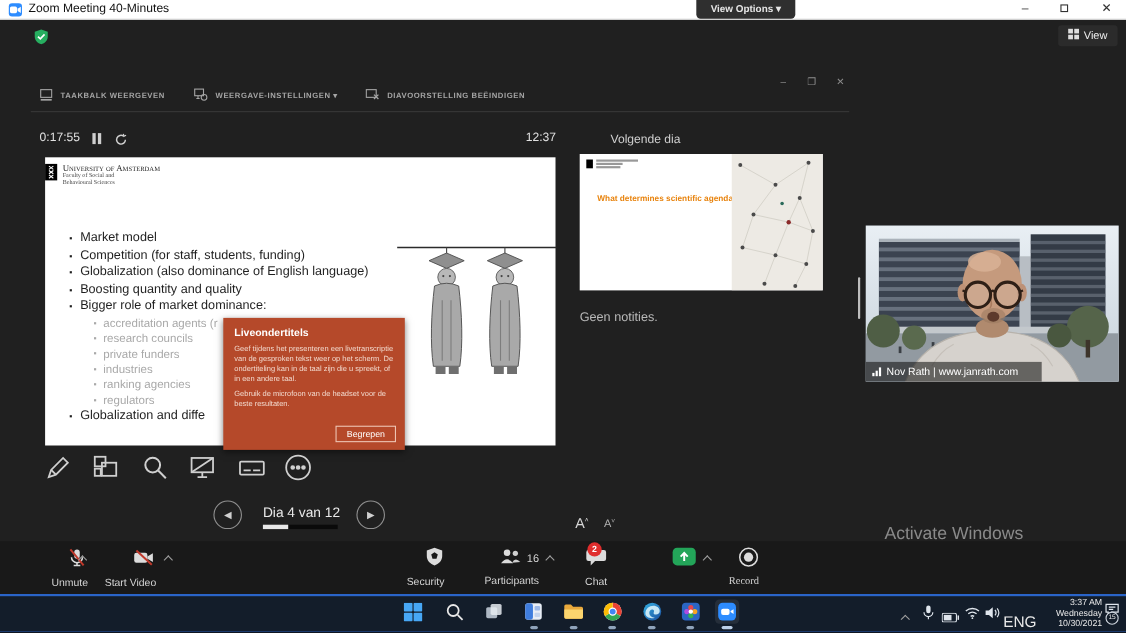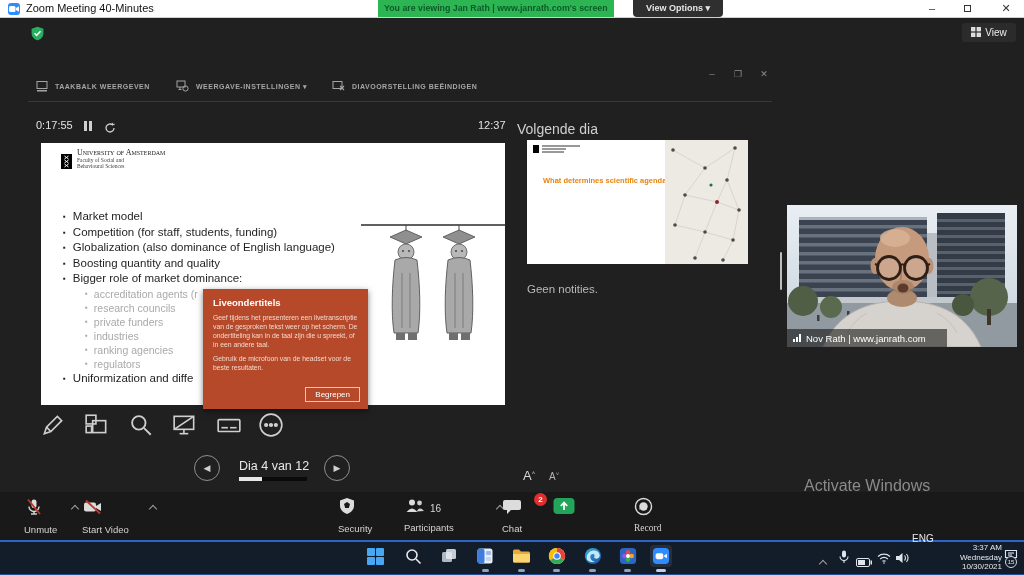--- a/index.html
+++ b/index.html
@@ -29,21 +29,21 @@
   .ppt-tb-item{position:absolute;top:80px;display:flex;align-items:center;gap:7px;color:#a5a5a5;
                font-size:7px;font-weight:bold;letter-spacing:.5px;}
   .ppt-sep{position:absolute;left:28px;top:101px;width:744px;height:1px;background:#383838;}
   .ppt-winctl{position:absolute;top:69px;color:#8d8d8d;font-size:9px;width:16px;text-align:center;}
   .timer{position:absolute;left:36px;top:119px;font-size:11px;color:#e2e2e2;}
   .pausebars{position:absolute;left:84px;top:121px;width:8px;height:10px;}
   .pausebars i{position:absolute;top:0;width:2.5px;height:10px;background:#cfcfcf;}
   .clock{position:absolute;left:478px;top:119px;font-size:11px;color:#e2e2e2;}
 
   .slide{position:absolute;left:41px;top:143px;width:464px;height:262px;background:#fff;color:#1a1a1a;}
-  .uva-logo{position:absolute;left:20px;top:6px;display:flex;gap:5px;align-items:flex-end;}
+  .uva-logo{position:absolute;left:0;top:6px;display:flex;gap:5px;}
   .uva-sq{width:11px;height:15px;background:#000;position:relative;}
   .uva-name{font-family:"Liberation Serif",serif;font-variant:small-caps;font-size:8px;color:#222;line-height:8px;}
   .uva-fac{font-family:"Liberation Serif",serif;font-size:5.5px;color:#444;line-height:6px;}
   .slide-title{position:absolute;left:36px;top:40px;font-size:14px;font-weight:bold;color:#e8830d;}
   .bullets{position:absolute;left:22px;top:66px;width:330px;}
   .b-item{font-size:11.5px;line-height:15.5px;color:#1f1f1f;display:flex;gap:7px;}
   .b-sub{font-size:10.5px;line-height:14px;color:#a9a9a9;display:flex;gap:6px;padding-left:22px;}
   .b-dot{font-size:8px;line-height:inherit;}
   .illu{position:absolute;left:320px;top:70px;}
 
@@ -54,21 +54,21 @@
   .dlg-btn{position:absolute;right:8px;bottom:7px;border:1px solid #eec4b2;color:#fff;font-size:8px;
            padding:2px 9px;background:transparent;}
 
   .tool-ic{position:absolute;top:412px;width:26px;height:26px;}
   .nav-circle{position:absolute;top:455px;width:26px;height:26px;border:1.5px solid #8f8f8f;border-radius:50%;
               color:#cfcfcf;font-size:9px;display:flex;align-items:center;justify-content:center;}
   .nav-label{position:absolute;left:239px;top:459px;font-size:12.5px;color:#e9e9e9;}
   .nav-bar{position:absolute;left:239px;top:477px;width:68px;height:4px;background:#0a0a0a;}
   .nav-bar i{position:absolute;left:0;top:0;height:4px;width:23px;background:#e8e8e8;}
 
-  .next-hdr{position:absolute;left:517px;top:121px;font-size:14px;color:#cfcfcf;}
+  .next-hdr{position:absolute;left:555px;top:121px;font-size:11px;color:#cfcfcf;}
   .next-thumb{position:absolute;left:527px;top:140px;width:221px;height:124px;background:#fff;}
   .thumb-title{position:absolute;left:16px;top:36px;font-size:7.5px;font-weight:bold;color:#e8830d;}
   .thumb-logo{position:absolute;left:6px;top:5px;display:flex;gap:3px;}
   .thumb-logo .sq{width:6px;height:8px;background:#000;}
   .thumb-logo .ln{height:1.5px;background:#999;margin-bottom:1.5px;}
   .notes{position:absolute;left:527px;top:283px;font-size:11.5px;color:#b9b9b9;}
   .fontbtn{position:absolute;color:#d8d8d8;}
   .fontbtn sup{font-size:6px;}
 
   
@@ -77,52 +77,51 @@
              display:flex;align-items:center;gap:5px;padding:0 6px;color:#fff;font-size:9.5px;}
   .sigbars{display:inline-flex;align-items:flex-end;gap:1px;}
   .sigbars i{width:2px;background:#fff;display:block;}
   .divider{position:absolute;left:780px;top:252px;width:2px;height:38px;background:#d9d9d9;border-radius:2px;opacity:.85;}
 
   .wm1{position:absolute;left:804px;top:477px;font-size:16px;color:#8a8a8a;}
   .wm2{position:absolute;left:804px;top:498px;font-size:10px;color:#767676;}
 
   
   .ztb{position:absolute;left:0;top:492px;width:1024px;height:48px;background:#191919;}
-  .tbtn{position:absolute;display:flex;flex-direction:column;align-items:flex-start;gap:3px;}
+  .tbtn{position:absolute;display:flex;flex-direction:column;align-items:flex-end;gap:3px;}
   .tb-label{font-size:9.5px;color:#d4d4d4;white-space:nowrap;}
   .chev{width:6px;height:6px;border-left:1.5px solid #9f9f9f;border-top:1.5px solid #9f9f9f;
         transform:rotate(45deg);position:absolute;}
   .badge{position:absolute;background:#e02d2d;color:#fff;border-radius:8px;font-size:8px;font-weight:bold;
          min-width:13px;height:13px;line-height:13px;text-align:center;}
 
   
   .wtb{position:absolute;left:0;top:540px;width:1024px;height:35px;background:#131d2a;border-top:2px solid #2a64c8;}
   .wtb:after{content:"";position:absolute;left:0;bottom:0;width:100%;height:1px;background:#2a64c8;opacity:.7;}
   .tk-ic{position:absolute;top:545px;width:22px;height:22px;display:flex;align-items:center;justify-content:center;}
   .tk-run{position:absolute;top:569px;width:7px;height:2.5px;border-radius:2px;background:#8fa3ba;}
   .tray-ic{position:absolute;top:550px;}
-  .tray-lang{position:absolute;left:912px;top:533px;font-size:10px;color:#e9e9e9;}
+  .tray-lang{position:absolute;left:912px;top:557px;font-size:14px;color:#e9e9e9;}
   .tray-clock{position:absolute;left:938px;top:543px;width:64px;font-size:8px;line-height:9.5px;color:#e9e9e9;text-align:right;}
   .notif-badge{position:absolute;left:1005px;top:556px;width:12px;height:12px;border:1px solid #cfd6df;border-radius:50%;
                color:#e9e9e9;font-size:6px;line-height:11px;text-align:center;background:#131d2a;}
 </style>
 </head>
 <body>
 
 <div id="screen">
 
   <div class="titlebar">
     <span class="zoom-app-ic">
       <svg width="10" height="8" viewBox="0 0 10 8">
           <rect x="0" y="1" width="6.5" height="6" rx="1.5" fill="#fff"></rect>
           <path d="M7 3 L10 1.2 V6.8 L7 5 Z" fill="#fff"></path>
         </svg>
     </span>
     <span class="title-text nw">Zoom Meeting 40-Minutes</span>
-    <span class="banner nw">You are viewing Jan Rath | www.janrath.com's screen</span>
     <span class="view-opt nw">View Options ▾</span>
     <span class="winctl" style="left:921px;">–</span>
     <span class="winctl" style="left:956px;"><span class="restore-box"></span></span>
     <span class="winctl" style="left:995px;">✕</span>
   </div>
 
   <span class="abs" style="left:30px;top:26px;">
     <svg width="15" height="15" viewBox="0 0 16 16">
         <path d="M8 .8 L14.3 3 V7.6 c0 4.1-2.9 6.4-6.3 7.6 C4.6 14 1.7 11.7 1.7 7.6 V3 Z" fill="#27ae60"></path>
         <path d="M4.8 7.8 L7.1 10 L11.2 5.6" stroke="#fff" stroke-width="1.6" fill="none"></path>
@@ -235,21 +234,21 @@
       <div class="b-sub nw">
           <span class="b-dot">▪</span>
           <span>ranking agencies</span>
         </div>
       <div class="b-sub nw">
           <span class="b-dot">▪</span>
           <span>regulators</span>
         </div>
       <div class="b-item nw">
           <span class="b-dot">▪</span>
-          <span>Uniformization and diffe</span>
+          <span>Globalization and diffe</span>
         </div>
     </div>
     <span class="illu">
       <svg width="145" height="140" viewBox="0 0 145 140">
         <line x1="0" y1="12" x2="145" y2="12" stroke="#2b2b2b" stroke-width="1.4"></line>
         <g>
           <line x1="45" y1="12" x2="45" y2="21" stroke="#444" stroke-width="1"></line>
           <polygon points="45,17 61,24 45,31 29,24" fill="#8f8f8f" stroke="#4a4a4a" stroke-width=".8"></polygon>
           <circle cx="45" cy="39" r="8" fill="#b8b8b8" stroke="#555" stroke-width=".8"></circle>
           <circle cx="42" cy="38" r="1" fill="#444"></circle>

